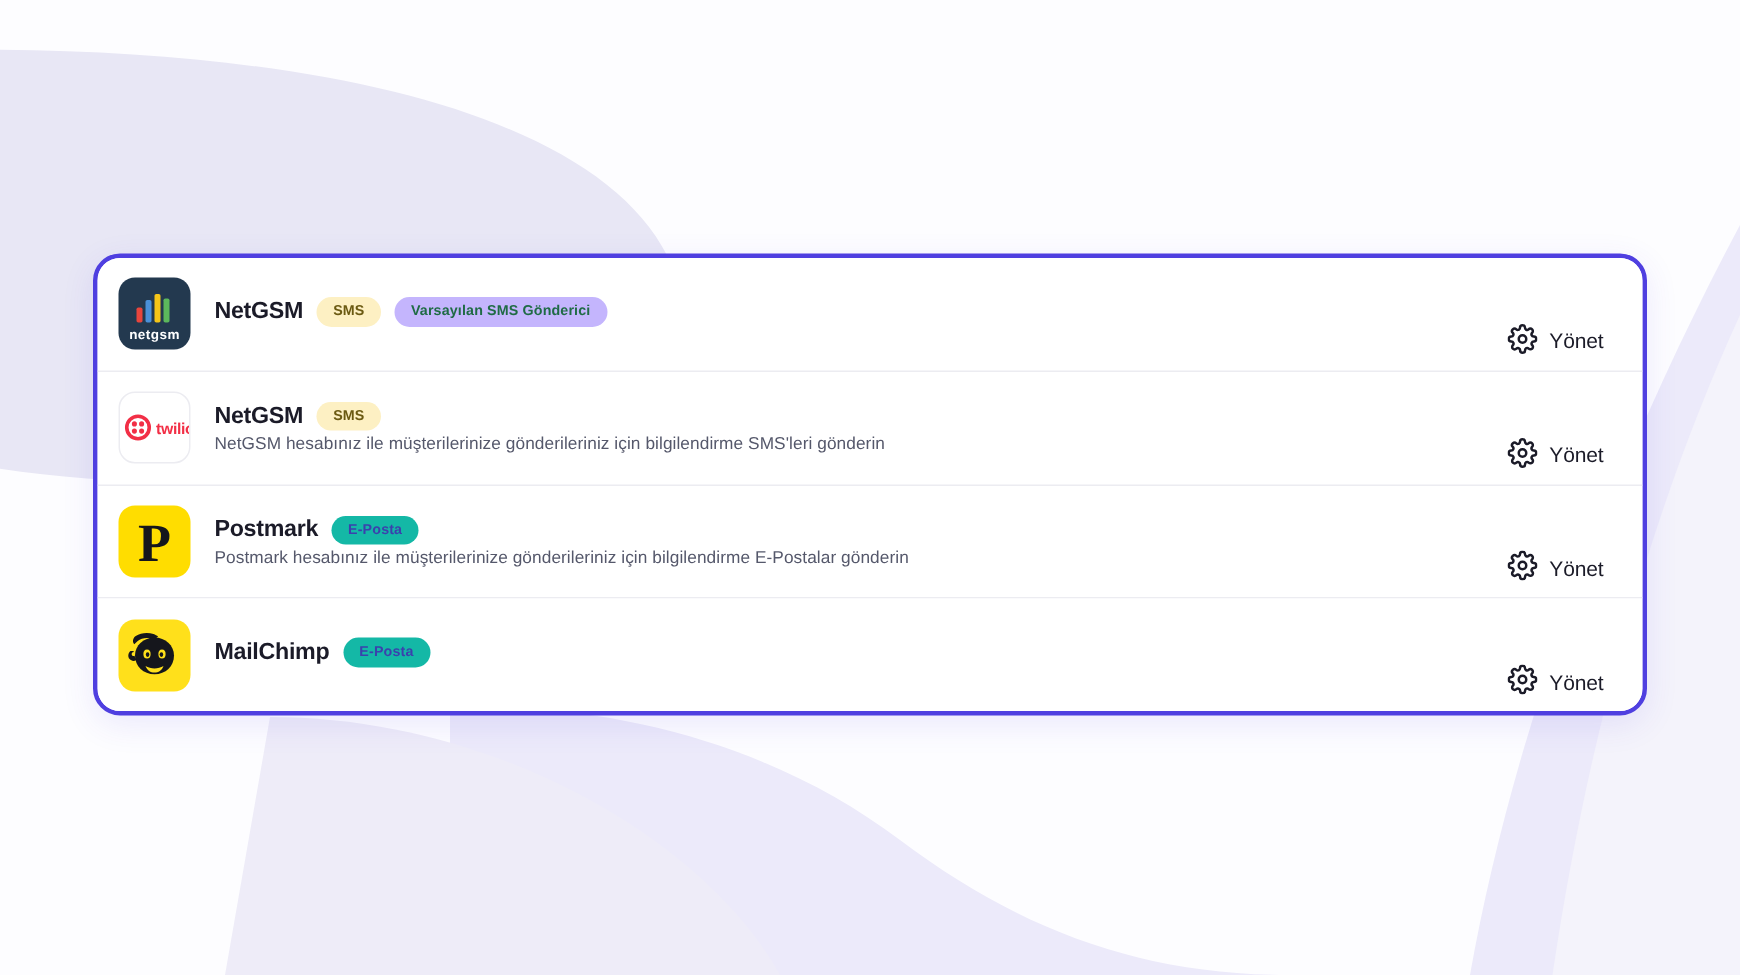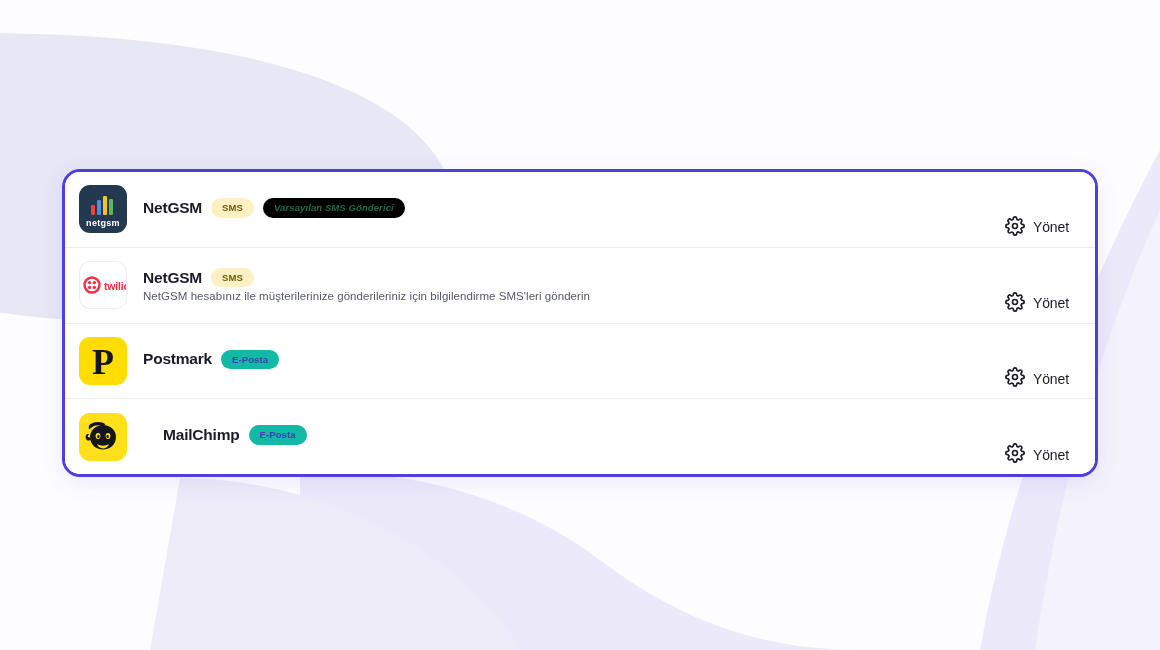--- a/index.html
+++ b/index.html
@@ -51,21 +51,21 @@
 
   .row {
     flex: 1 1 0;
     display: flex;
     align-items: center;
     padding: 0 24px 0 14px;
     border-bottom: 1px solid #ececf1;
     background: #fff;
     min-height: 0;
   }
-  .row:last-child { border-bottom: none; gap: 20px; }
+  .row:last-child { border-bottom: none; }
 
   
   .logo {
     flex: 0 0 auto;
     width: 48px;
     height: 48px;
     border-radius: 11px;
     display: flex;
     align-items: center;
     justify-content: center;
@@ -104,21 +104,21 @@
     font-size: 9.5px;
     font-weight: bold;
     line-height: 1;
     padding: 5px 11px;
     border-radius: 10px;
     white-space: nowrap;
     letter-spacing: 0.1px;
     text-align: right;
   }
   .badge-sms      { background: #fdf0c3; color: #6b5a12; }
-  .badge-default-sms  { background: #000000; color: #1f6b45; font-style: italic; }
+  .badge-default-sms  { background: #c4b5fd; color: #1f6b45; }
   .badge-email    { background: #14b8a6; color: #3b41ad; }
   .badge-default-email{ background: #dcf3e5; color: #1f6b45; }
 
   .desc {
     font-size: 11.5px;
     color: #55586b;
     white-space: nowrap;
     letter-spacing: 0.05px;
   }
 
@@ -221,20 +221,21 @@
       <div class="logo logo-postmark">
         <svg width="48" height="48" viewBox="0 0 48 48" xmlns="http://www.w3.org/2000/svg">
           <text x="24" y="37" font-family="Liberation Serif, serif" font-size="36" font-weight="bold" fill="#15161c" text-anchor="middle">P</text>
         </svg>
       </div>
       <div class="info">
         <div class="title-line">
           <span class="name">Postmark</span>
           <span class="badge badge-email">E-Posta</span>
         </div>
+        <div class="desc">Postmark hesabınız ile müşterilerinize gönderileriniz için bilgilendirme E-Postalar gönderin</div>
       </div>
       <button class="manage">
         <span class="gear">
           <svg width="20" height="20" viewBox="0 0 24 24" fill="none" stroke="#1b1b28" stroke-width="2" stroke-linecap="round" stroke-linejoin="round">
             <circle cx="12" cy="12" r="3"></circle>
             <path d="M19.4 15a1.65 1.65 0 0 0 .33 1.82l.06.06a2 2 0 1 1-2.83 2.83l-.06-.06a1.65 1.65 0 0 0-1.82-.33 1.65 1.65 0 0 0-1 1.51V21a2 2 0 0 1-4 0v-.09A1.65 1.65 0 0 0 9 19.4a1.65 1.65 0 0 0-1.82.33l-.06.06a2 2 0 1 1-2.83-2.83l.06-.06a1.65 1.65 0 0 0 .33-1.82 1.65 1.65 0 0 0-1.51-1H3a2 2 0 0 1 0-4h.09A1.65 1.65 0 0 0 4.6 9a1.65 1.65 0 0 0-.33-1.82l-.06-.06a2 2 0 1 1 2.83-2.83l.06.06A1.65 1.65 0 0 0 9 4.6a1.65 1.65 0 0 0 1-1.51V3a2 2 0 0 1 4 0v.09a1.65 1.65 0 0 0 1 1.51 1.65 1.65 0 0 0 1.82-.33l.06-.06a2 2 0 1 1 2.83 2.83l-.06.06a1.65 1.65 0 0 0-.33 1.82V9a1.65 1.65 0 0 0 1.51 1H21a2 2 0 0 1 0 4h-.09a1.65 1.65 0 0 0-1.51 1z"></path>
           </svg>
         </span>
         <span class="manage-label">Yönet</span>
       </button>

